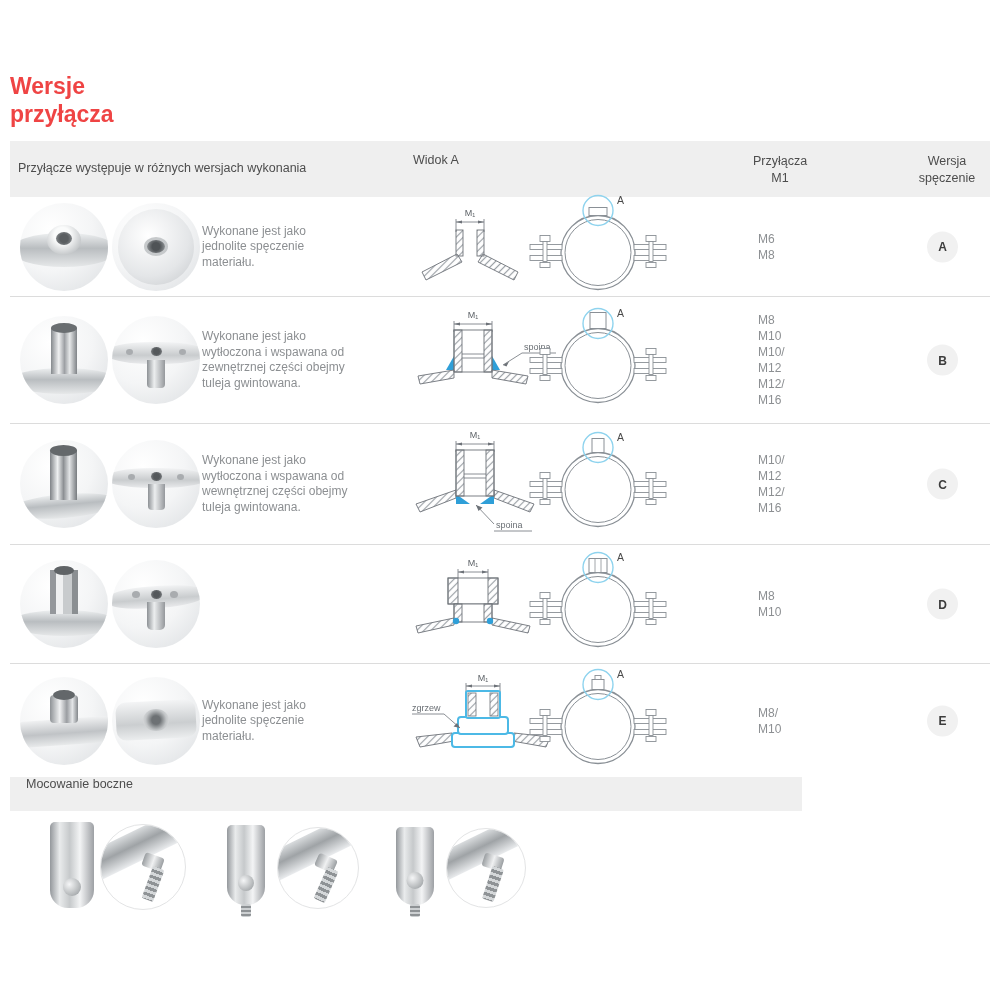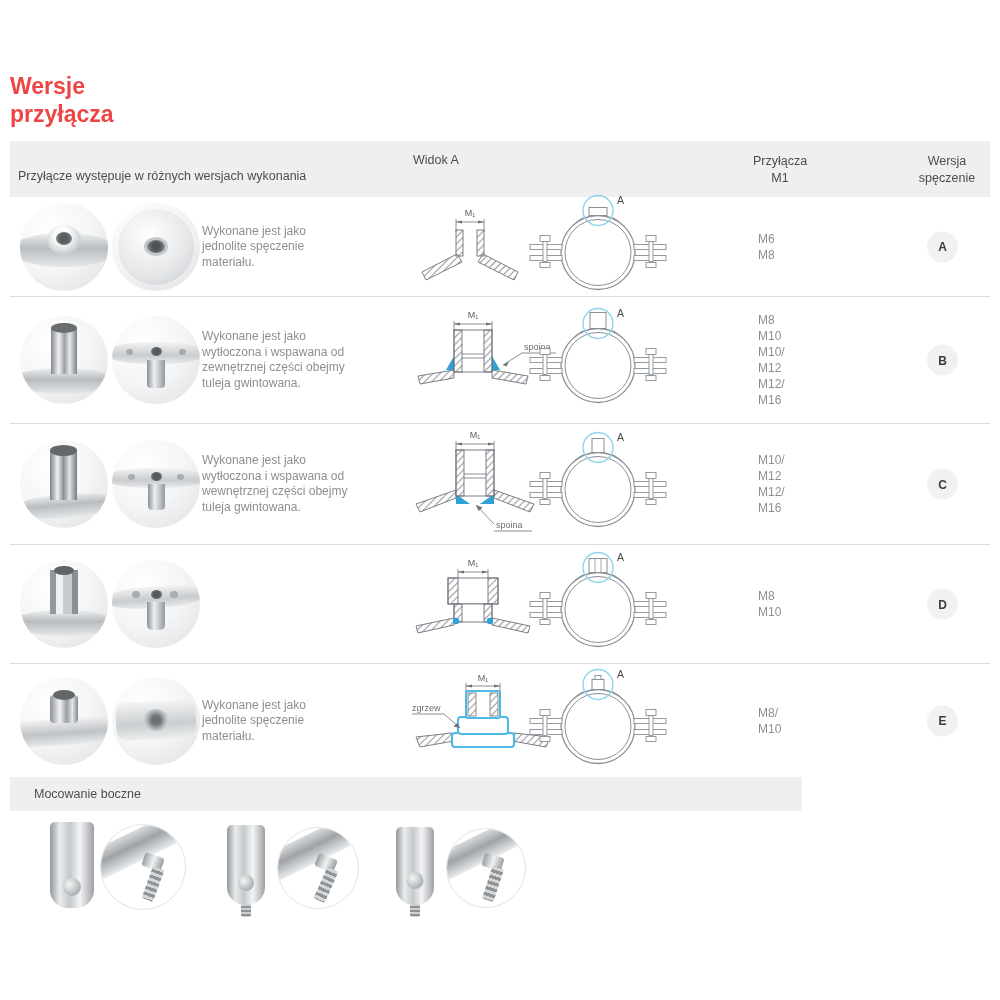--- a/index.html
+++ b/index.html
@@ -5,21 +5,21 @@
   * { margin:0; padding:0; box-sizing:border-box; }
   html,body { background:#fff; }
   body { font-family:"Liberation Sans", sans-serif; }
   .page { position:relative; width:1000px; height:1000px; background:#fff; overflow:hidden; }
 
   .title { position:absolute; left:10px; top:72px; font-size:23px; font-weight:bold;
            color:#ef4444; line-height:28px; white-space:pre-line; }
 
   .thead { position:absolute; left:10px; top:141px; width:980px; height:56px;
            background:#efefef; font-size:12.5px; color:#4d4d4d; }
-  .thead .c1 { position:absolute; left:8px;  top:28px; }
+  .thead .c1 { position:absolute; left:8px;  top:20px; }
   .thead .c2 { position:absolute; left:403px; top:12px; }
   .thead .c3 { position:absolute; left:712px; top:12px; width:116px; text-align:center; white-space:pre-line; line-height:17px; }
   .thead .c4 { position:absolute; left:884px; top:12px; width:106px; text-align:center; white-space:pre-line; line-height:17px; }
 
   .row { position:absolute; left:10px; width:980px; border-bottom:1px solid #dcdcdc; }
   .row.last { border-bottom:none; }
 
   .photo { position:absolute; width:88px; height:88px; border-radius:50%; overflow:hidden;
            background:radial-gradient(circle at 35% 30%, #ffffff 0%, #f4f5f6 50%, #e6e8ea 78%, #ced1d3 100%); }
   .p1 { left:10px; top:50%; transform:translateY(-50%); }
@@ -36,21 +36,21 @@
            font-size:12px; font-weight:bold; color:#3c3c3c; }
   .xsec  { position:absolute; left:400px; top:50%; transform:translateY(-50%); }
   .clampd{ position:absolute; left:508px; top:50%; transform:translateY(-50%); }
 
   svg text { font-family:"Liberation Sans", sans-serif; }
   .dim { font-size:9px;  fill:#5d6267; }
   .lbl { font-size:9px;  fill:#6a6f74; }
   .dl  { font-size:10.5px; fill:#4a4a4a; }
 
   .secbar { position:absolute; left:10px; top:777px; width:792px; height:34px; background:#efefef;
-            display:flex; align-items:center; padding-left:24px; font-size:12.5px; color:#4d4d4d; }
+            display:flex; padding-left:16px; font-size:12.5px; color:#4d4d4d; }
 
   .strap { position:absolute; border-radius:5px 5px 18px 18px;
            background:linear-gradient(90deg,#94989c 0%,#e9ebec 22%,#c6c9cb 45%,#f3f4f5 68%,#9da0a4 100%); }
   .screwhead { position:absolute; left:50%; transform:translateX(-50%); width:18px; height:18px; border-radius:50%;
            background:radial-gradient(circle at 35% 35%, #f5f6f7, #b9bcbe 60%, #8f9397); }
   .stud  { position:absolute; left:50%; transform:translateX(-50%); width:10px; height:13px; border-radius:2px;
            background:repeating-linear-gradient(180deg,#cdd0d2 0 2px,#8e9295 2px 4px); }
   .detailc { position:absolute; border-radius:50%; background:#fff; border:1px solid #e3e4e5; overflow:hidden; }
   .dband { position:absolute; width:150%; height:36%; top:4%; left:-25%; transform:rotate(-26deg);
            background:linear-gradient(180deg,#d9dcde,#9fa3a6 45%,#eaecee); }

